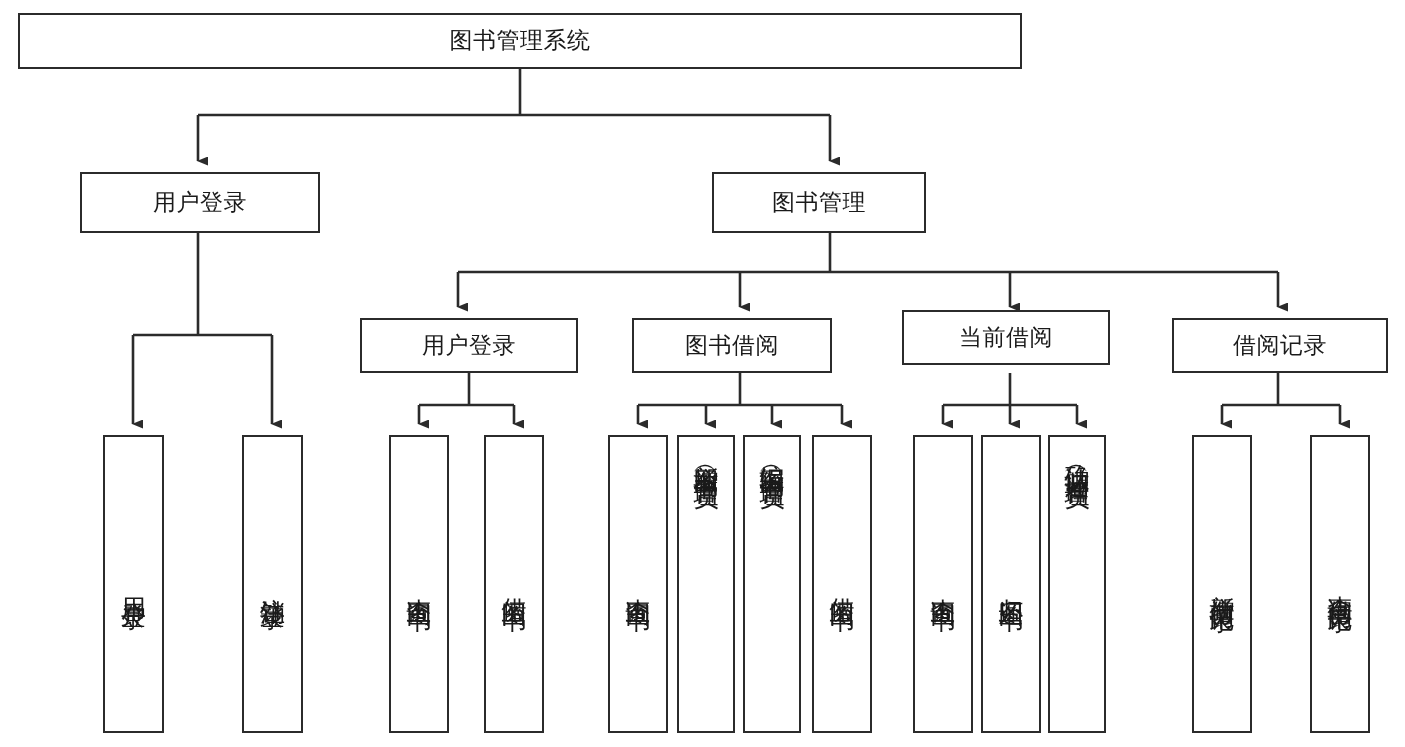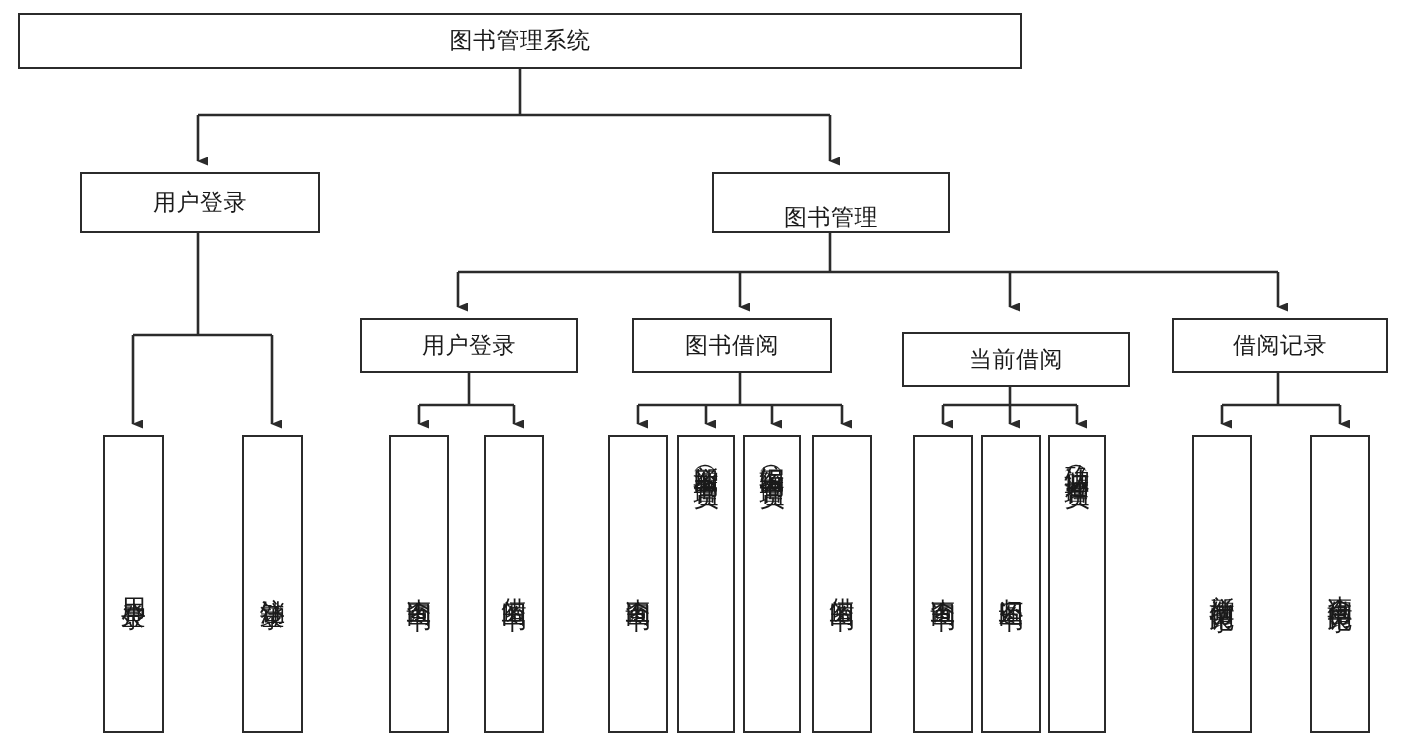--- a/index.html
+++ b/index.html
@@ -127,33 +127,33 @@
   </svg>
 
   <div class="node horizontal" style="left:18px; top:13px; width:1004px; height:56px;">
     <span class="node-label">图书管理系统</span>
   </div>
 
   <div class="node horizontal" style="left:80px; top:172px; width:240px; height:61px;">
     <span class="node-label">用户登录</span>
   </div>
 
-  <div class="node horizontal" style="left:712px; top:172px; width:238px; height:61px;align-items:flex-end;">
+  <div class="node horizontal" style="left:712px; top:172px; width:214px; height:61px;">
     <span class="node-label">图书管理</span>
   </div>
 
   <div class="node horizontal" style="left:360px; top:318px; width:218px; height:55px;">
     <span class="node-label">用户登录</span>
   </div>
 
   <div class="node horizontal" style="left:632px; top:318px; width:200px; height:55px;">
     <span class="node-label">图书借阅</span>
   </div>
 
-  <div class="node horizontal" style="left:902px; top:332px; width:228px; height:55px;">
+  <div class="node horizontal" style="left:902px; top:310px; width:208px; height:55px;">
     <span class="node-label">当前借阅</span>
   </div>
 
   <div class="node horizontal" style="left:1172px; top:318px; width:216px; height:55px;">
     <span class="node-label">借阅记录</span>
   </div>
 
   <div class="node vertical centered" style="left:103px; top:435px; width:61px; height:298px;">
     <span class="node-label">用户登录</span>
   </div>

